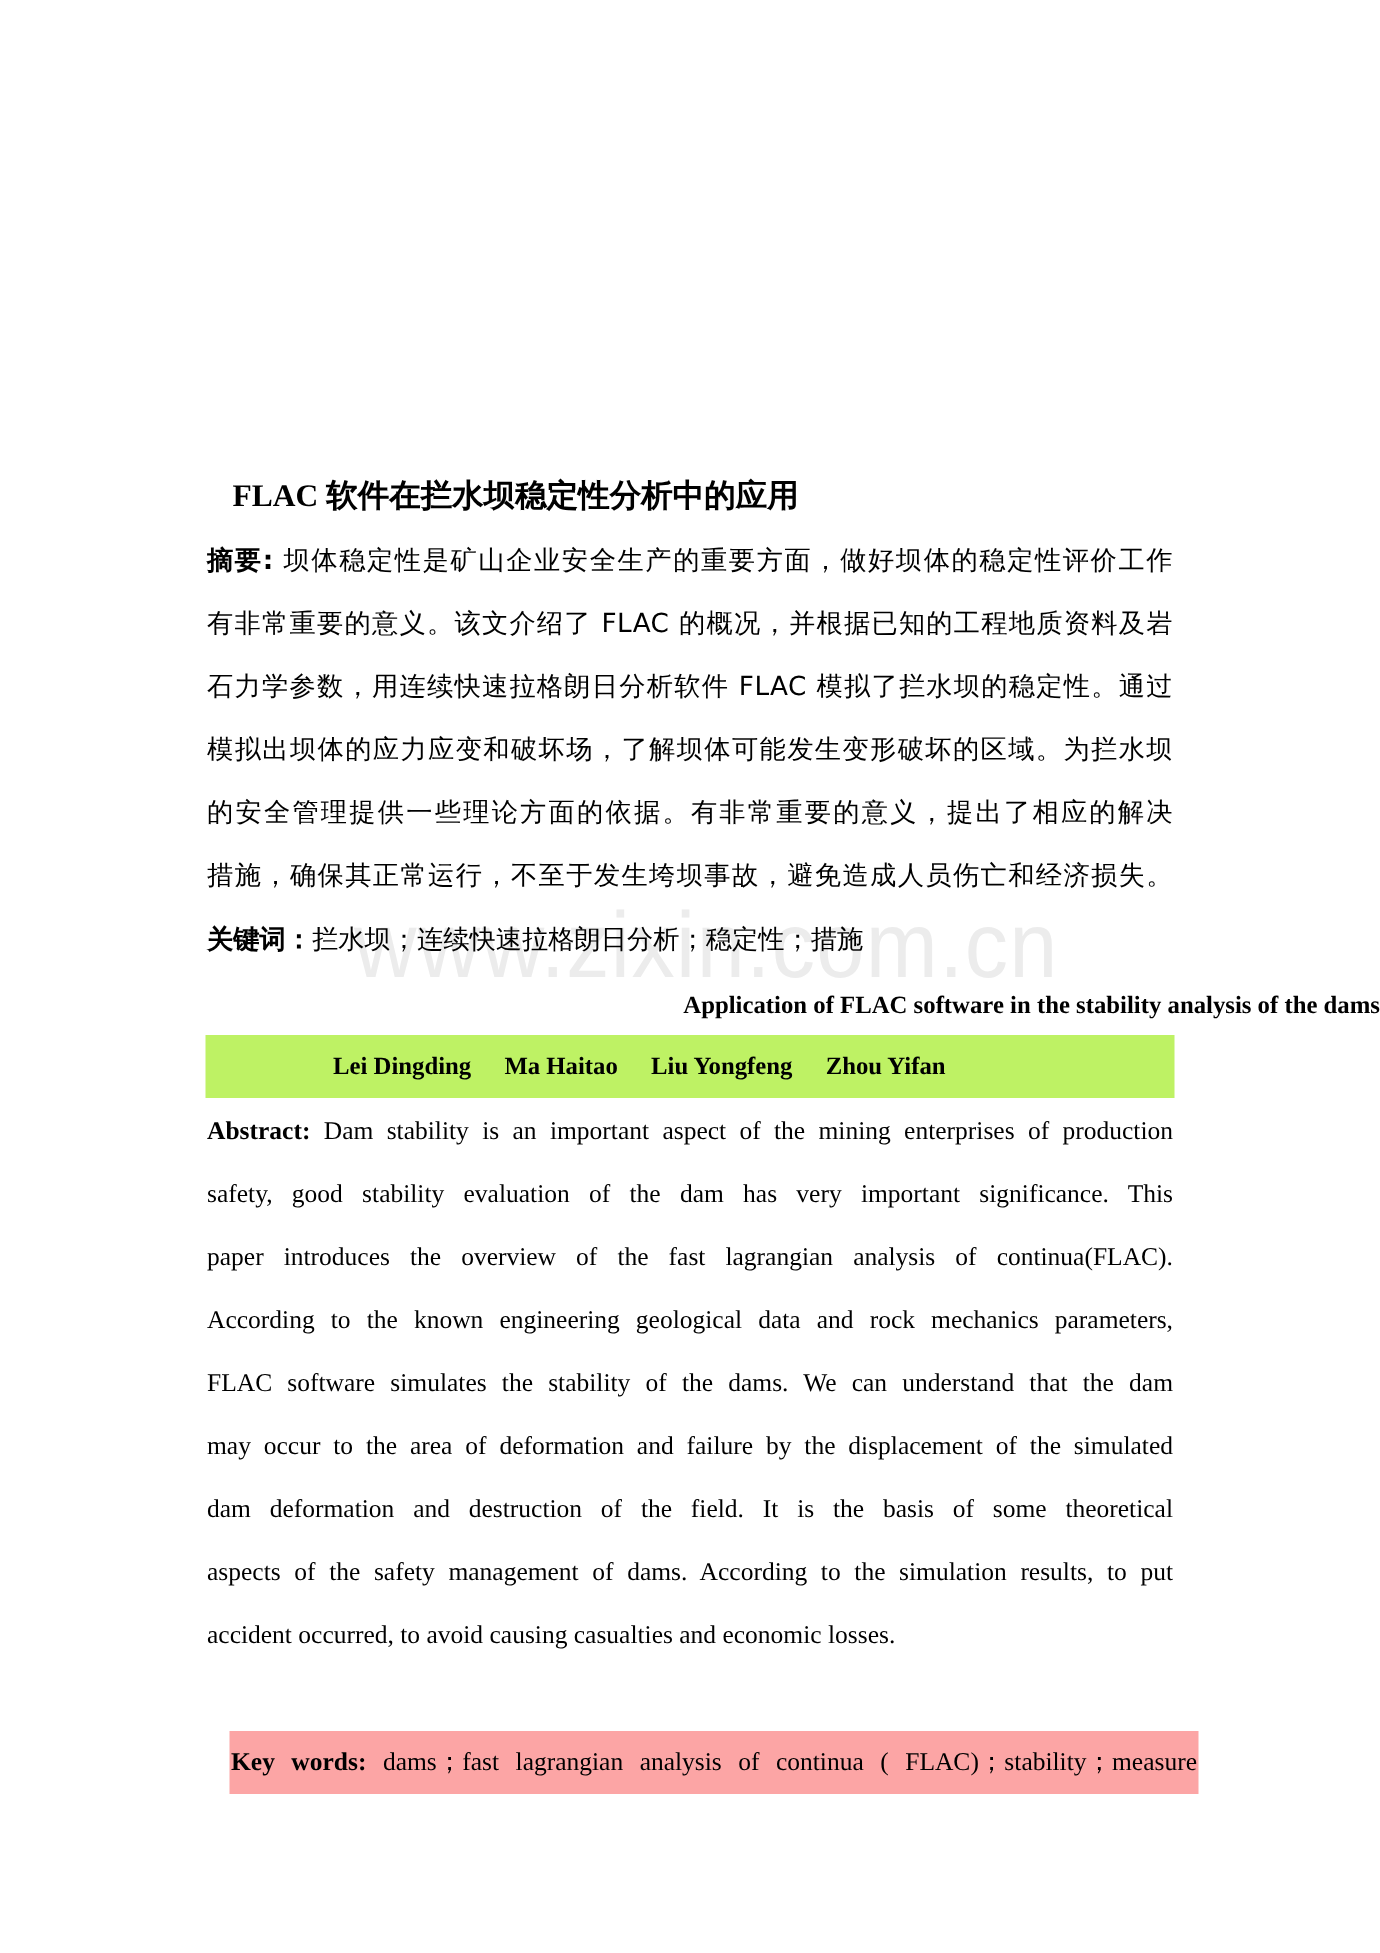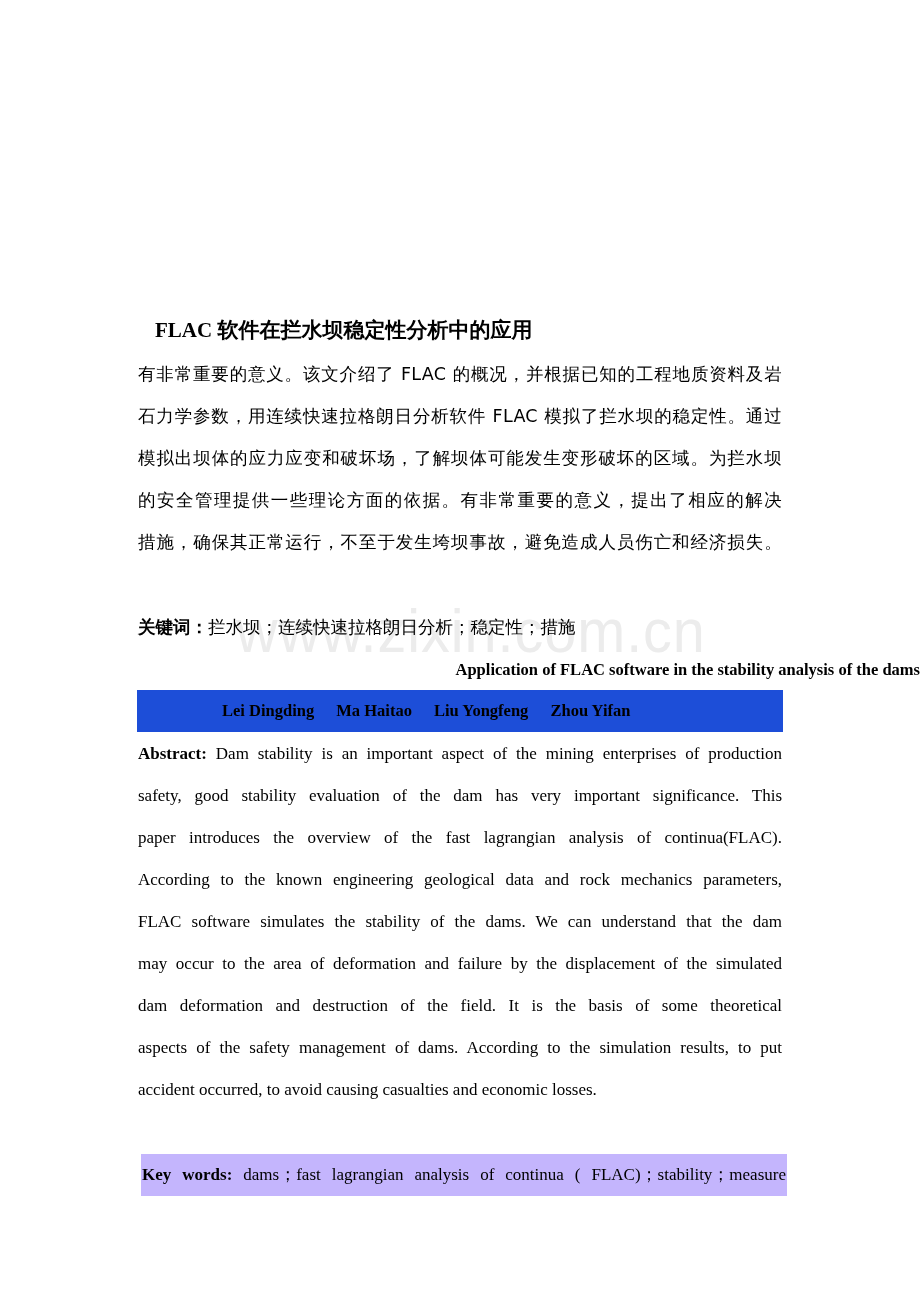--- a/index.html
+++ b/index.html
@@ -43,46 +43,47 @@
     font-size: 62px; line-height: 70px; color: #ececec; letter-spacing: 1px;
     white-space: nowrap; z-index: 1; transform: scaleX(0.93); transform-origin: left top;
   }
   .en-title {
     position: absolute; left: 0; top: 653px; width: 920px; text-align: right;
     font-size: 16.5px; font-weight: bold; line-height: 34px; z-index: 2;
     font-family: "Liberation Serif", serif;
   }
   .authors-band {
     position: absolute; left: 137px; top: 690px; width: 646px; height: 42px;
-    background: #1d4ed8;
+    background: #bef264;
   }
   .authors {
     position: absolute; left: 85px; top: 0; height: 42px; line-height: 42px;
     font-size: 16.5px; font-weight: bold; white-space: nowrap;
     font-family: "Liberation Serif", serif;
   }
   .authors span { margin-right: 18px; }
   .kw-band {
-    position: absolute; left: 141px; top: 1154px; width: 646px; height: 42px;
-    background: #c4b5fd;
+    position: absolute; left: 153px; top: 1154px; width: 646px; height: 42px;
+    background: #fca5a5;
   }
   .kw-en {
     position: absolute; left: 1px; top: 0; width: 644px; height: 42px; line-height: 42px;
     font-size: 17px; white-space: nowrap; text-align: justify; text-align-last: justify;
     font-family: "Liberation Serif", serif;
   }
 </style>
 </head>
 <body>
 
 <div class="page">
 
   <div class="title"><span class="latin">FLAC</span><span> 软件在拦水坝稳定性分析中的应用</span></div>
 
   <div class="block" style="top:353px;">
+    <div class="cn-line"><span class="cn-label">摘要:</span><span> 坝体稳定性是矿山企业安全生产的重要方面，做好坝体的稳定性评价工作</span></div>
     <div class="cn-line">有非常重要的意义。该文介绍了 FLAC 的概况，并根据已知的工程地质资料及岩</div>
     <div class="cn-line">石力学参数，用连续快速拉格朗日分析软件 FLAC 模拟了拦水坝的稳定性。通过</div>
     <div class="cn-line">模拟出坝体的应力应变和破坏场，了解坝体可能发生变形破坏的区域。为拦水坝</div>
     <div class="cn-line">的安全管理提供一些理论方面的依据。有非常重要的意义，提出了相应的解决</div>
     <div class="cn-line">措施，确保其正常运行，不至于发生垮坝事故，避免造成人员伤亡和经济损失。</div>
   </div>
 
   <div class="watermark">www.zixin.com.cn</div>
 
   <div class="keywords-cn"><span class="cn-label">关键词：</span><span>拦水坝；连续快速拉格朗日分析；稳定性；措施</span></div>

